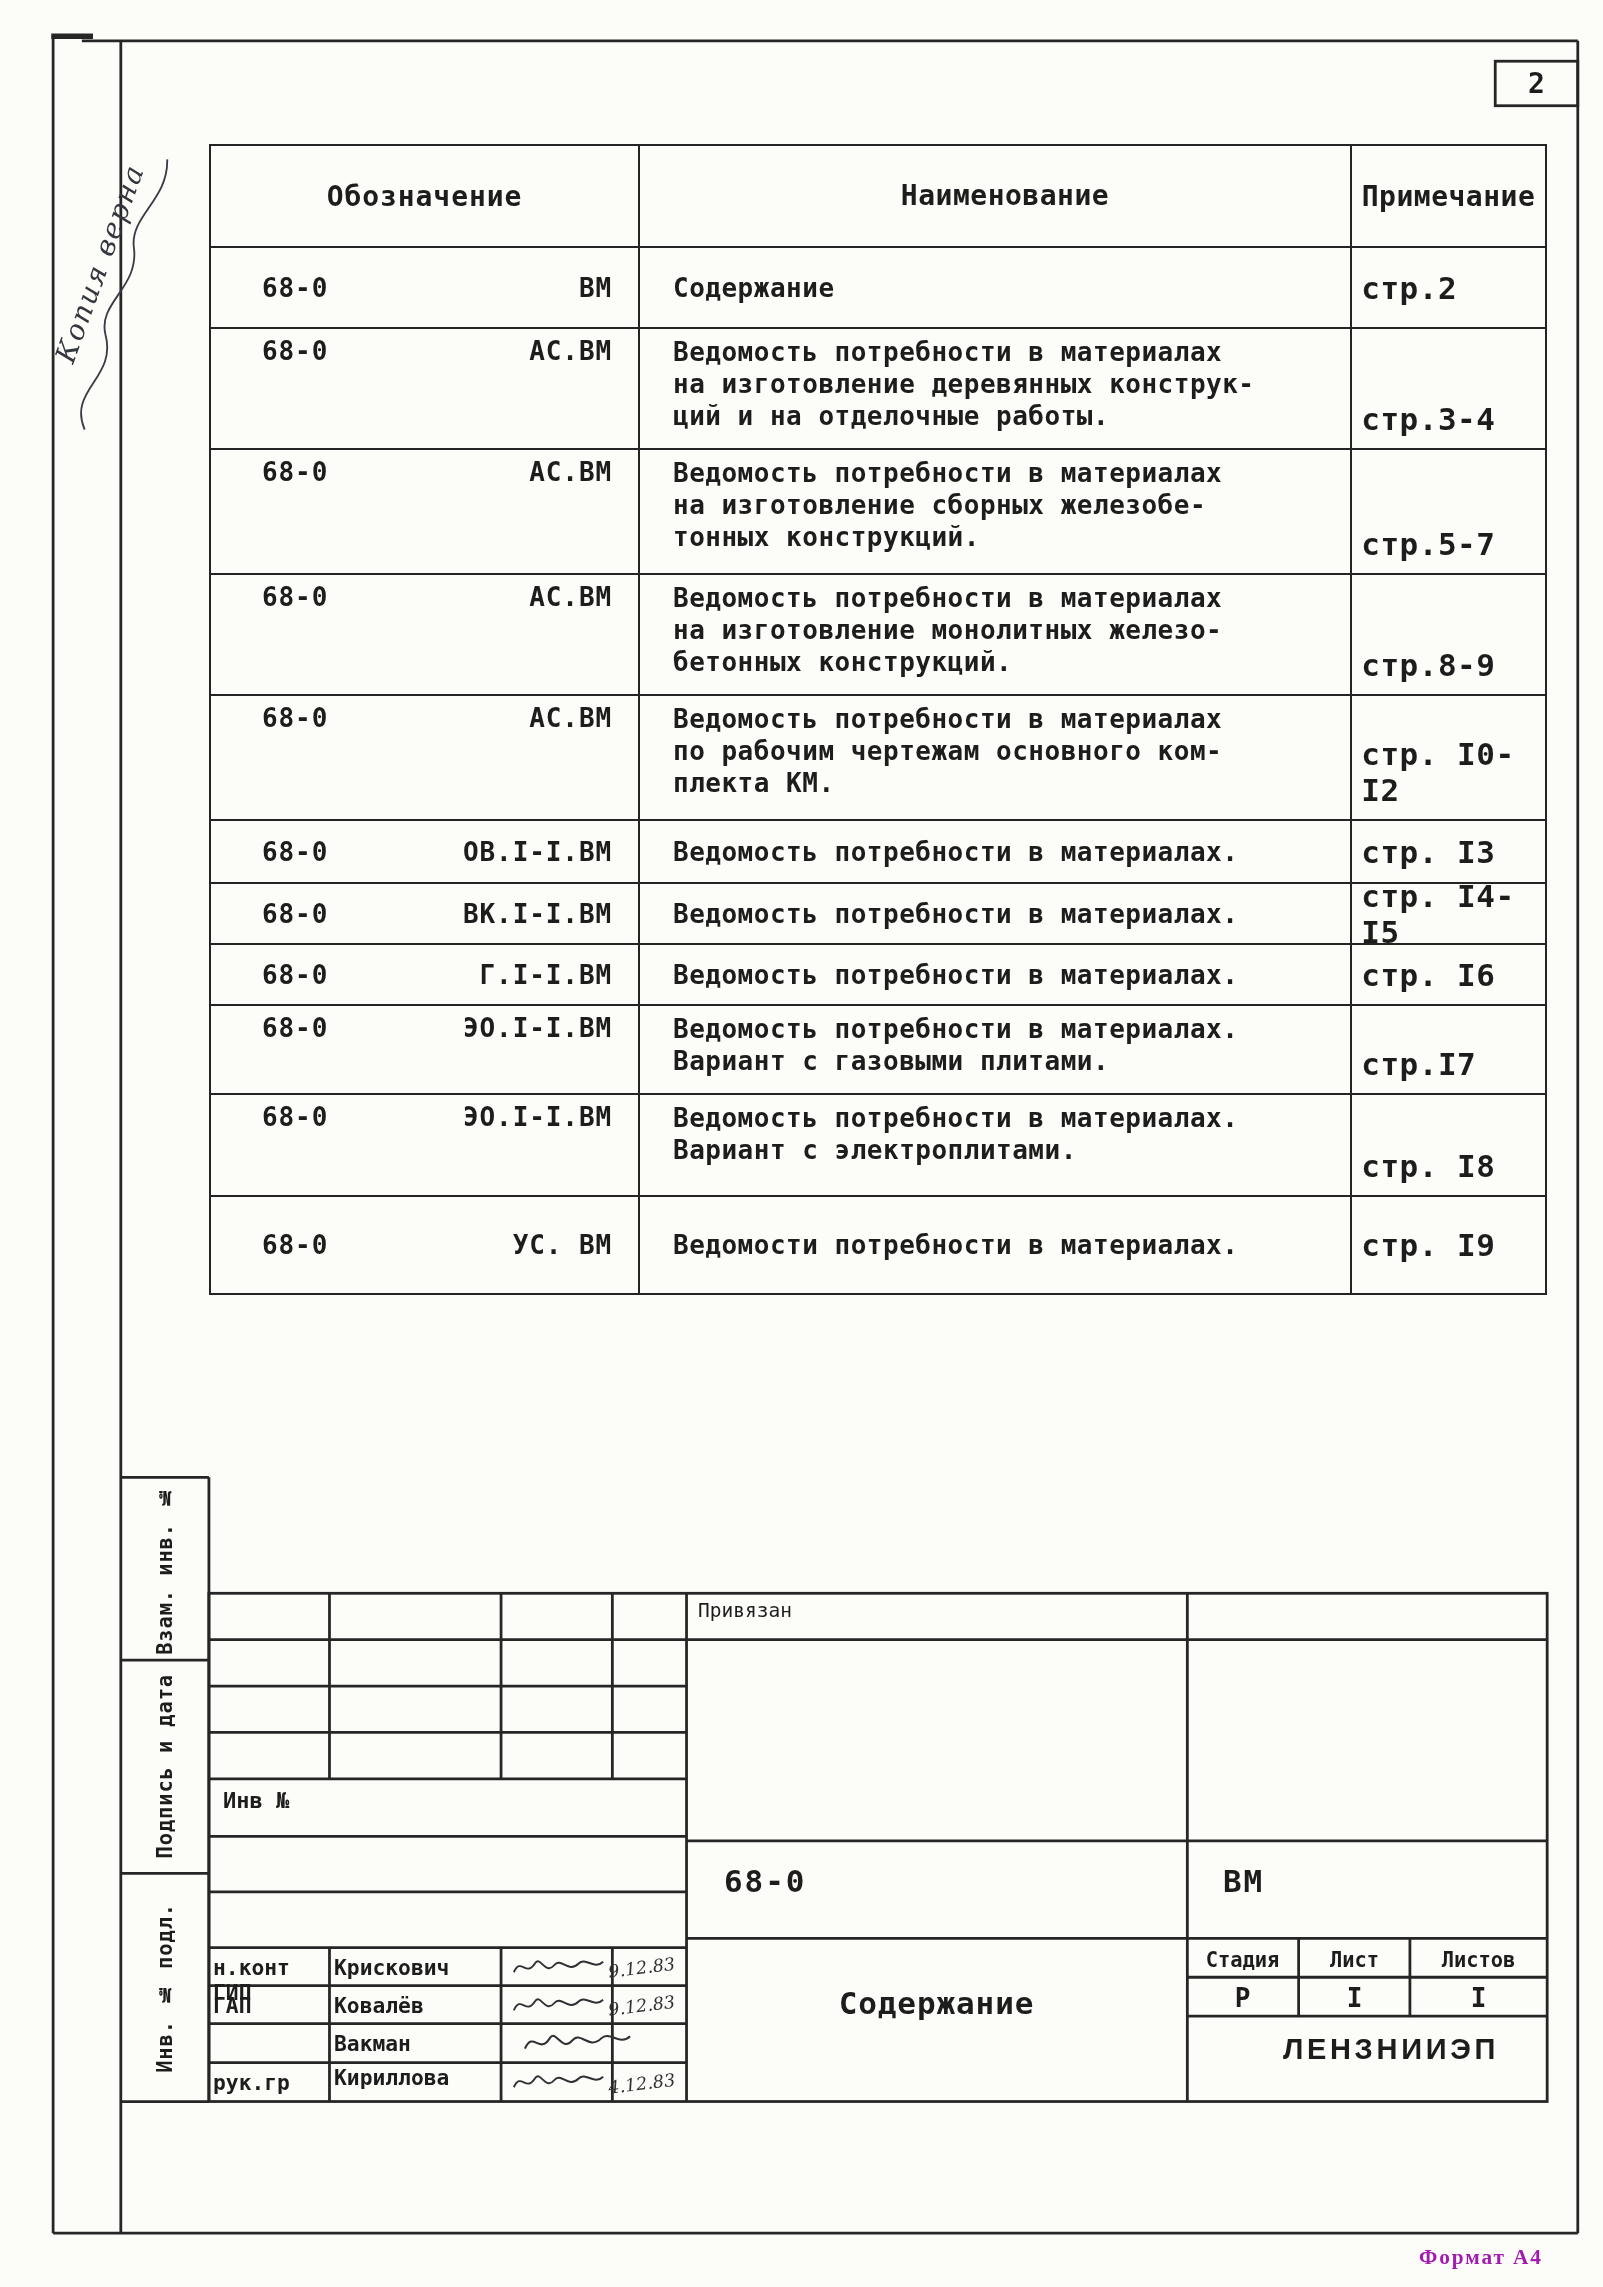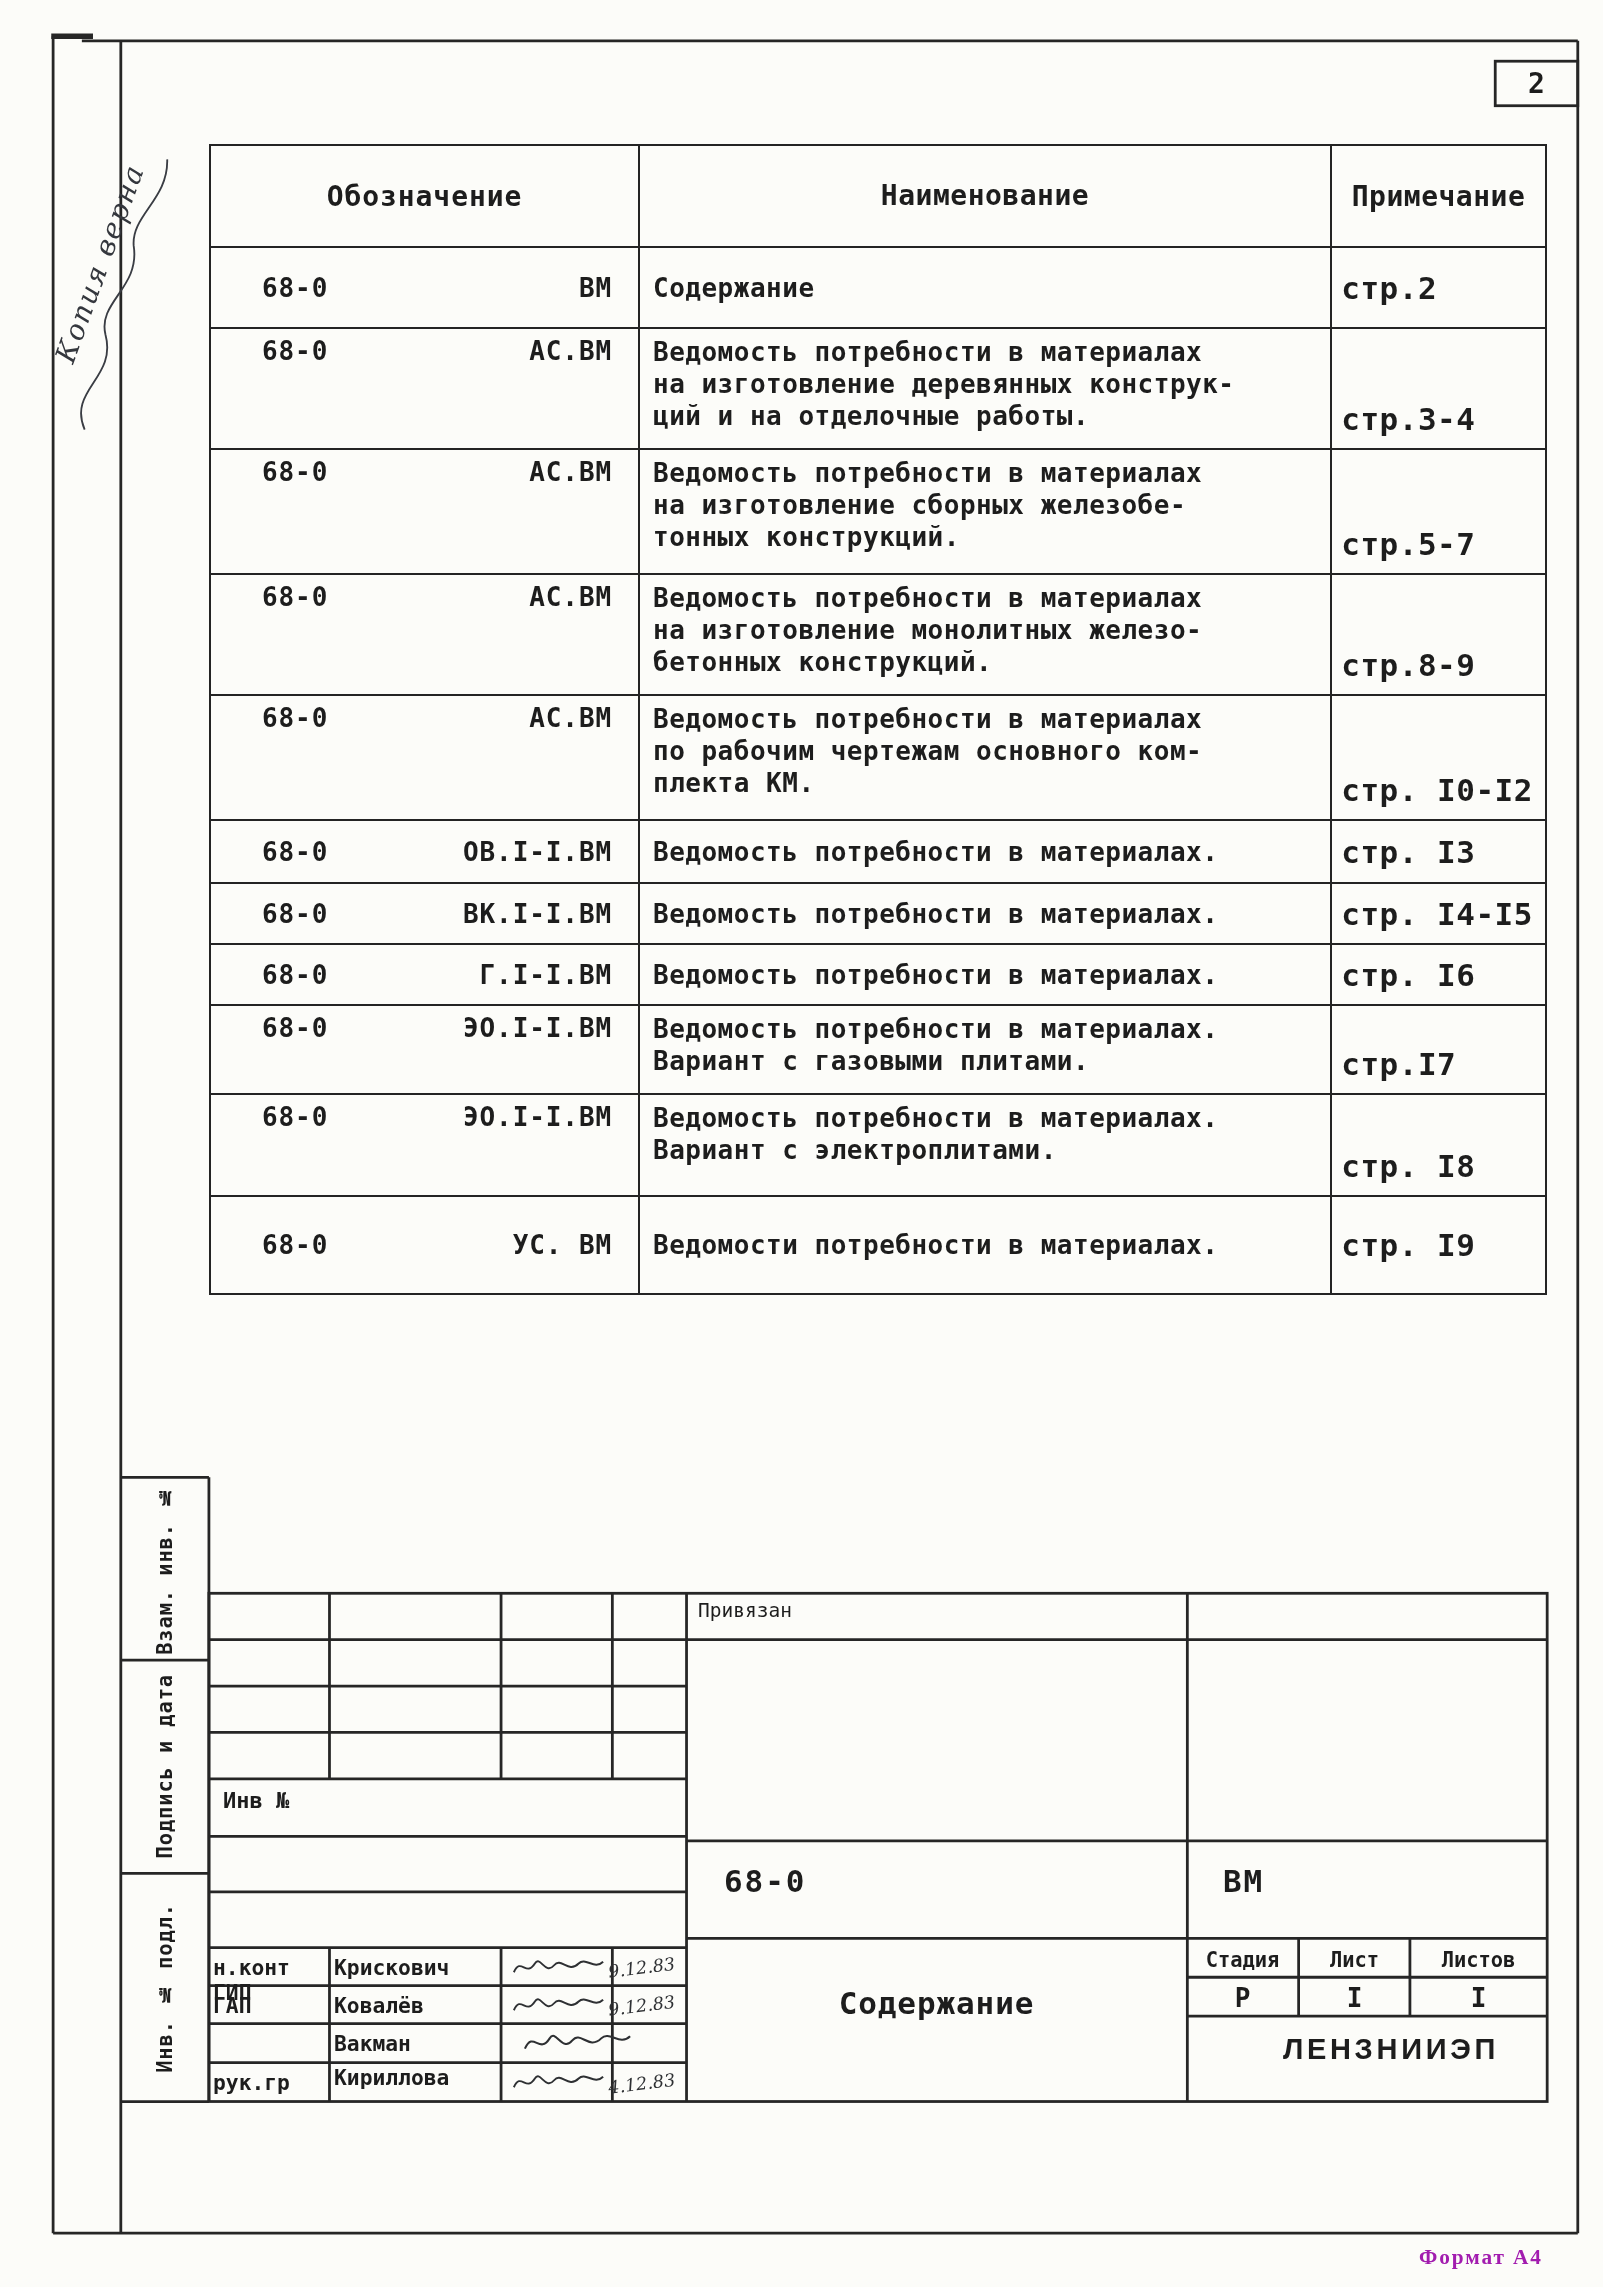--- a/index.html
+++ b/index.html
@@ -26,21 +26,21 @@
   .toc { position: absolute; left: 209px; top: 144px; width: 1338px;
     border: 2.8px solid #242424; }
   .trow { display: flex; border-bottom: 2.8px solid #242424; }
   .trow:last-child { border-bottom: none; }
   .cd { width: 429px; border-right: 2.8px solid #242424; display: flex;
     font-size: 26px; letter-spacing: 0.9px; font-weight: 700; }
   .cd .code { margin-left: 51px; }
   .cd .sfx  { margin-left: auto; margin-right: 26px; }
   .cn { width: 692px; border-right: 2.8px solid #242424; white-space: pre-line;
     padding-left: 13px; font-size: 26px; line-height: 32px;
-    letter-spacing: 0.5px; font-weight: 700; }
+    letter-spacing: 0.5px; font-weight: 700; margin-left: 20px; }
   .cp { flex: 1; padding-left: 9.3px; font-size: 31px; letter-spacing: 0.5px;
     display: flex; font-weight: 700; }
   .va-c .cd { align-items: center; }
   .va-c .cn { display: flex; align-items: center; }
   .va-c .cp { align-items: center; }
   .va-t .cd { padding-top: 7.4px; }
   .va-t .cn { padding-top: 7.4px; }
   .va-t .cp { align-items: flex-end; padding-bottom: 11px; }
   .thead .cd, .thead .cn, .thead .cp { display: flex; align-items: center;
     justify-content: center; padding: 0; font-size: 28px; }

